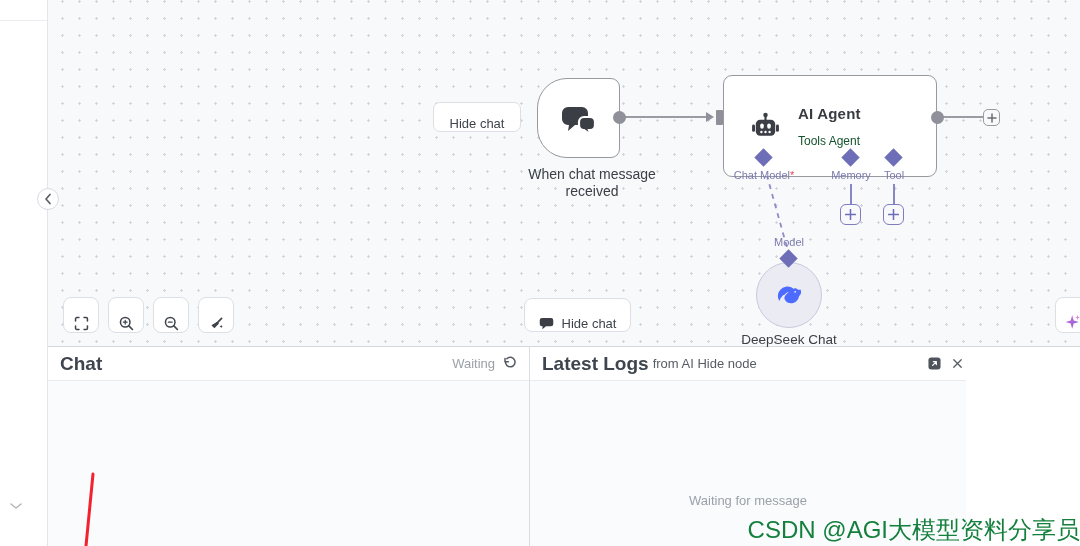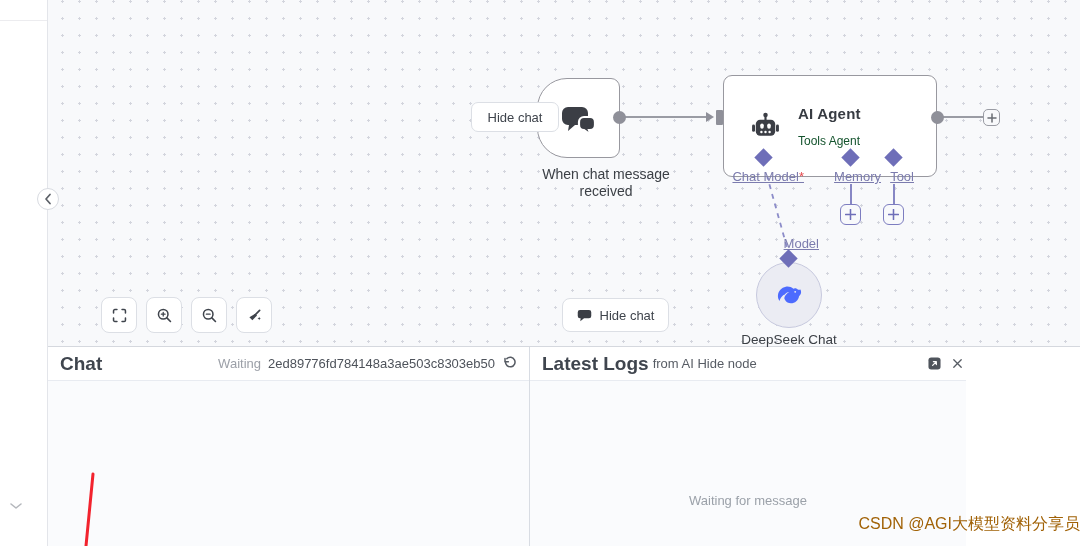--- a/index.html
+++ b/index.html
@@ -24,65 +24,65 @@
   .sidebar-chevron-down { position:absolute; left:8px; top:500px; width:16px; height:12px; color:#b4b7bc; }
 
   
   .node { position:absolute; background:#fff; border:1.6px solid #98989f; z-index:2; cursor:pointer; }
   .trigger-node { left:537px; top:78px; width:83px; height:80px; border-radius:30px 9px 9px 30px; display:flex; align-items:center; justify-content:center; }
   .agent-node { left:723px; top:75px; width:214px; height:102px; border-radius:9px; display:flex; align-items:center; padding-left:24px; }
   .agent-text { margin-left:15px; }
   .agent-title { font-size:15px; font-weight:bold; color:#373b42; letter-spacing:.2px; }
   .agent-subtitle { font-size:12px; color:#14532d; margin-top:12px; }
   .node-label { position:absolute; text-align:center; font-size:14px; font-weight:500; color:#3c4046; line-height:1.18; z-index:2; }
-  .trigger-label { left:532px; top:166px; width:148px; }
+  .trigger-label { left:518px; top:166px; width:148px; }
   .model-node-label { left:719px; top:332px; width:140px; font-size:13.5px; z-index:3; }
 
   
   .edge-h { position:absolute; height:2px; background:#9a9ca4; z-index:1; }
   .out-dot { position:absolute; width:13px; height:13px; border-radius:50%; background:#8f9099; z-index:2; }
   .in-rect { position:absolute; width:7px; height:15px; background:#8f9099; border-radius:1px; z-index:2; }
   .arrow-head { position:absolute; width:0; height:0; border-left:8px solid #8f9099; border-top:5px solid transparent; border-bottom:5px solid transparent; z-index:2; }
   .plus-btn-gray { position:absolute; left:983px; top:109px; width:17px; height:17px; background:#f8f9fb; border:1.6px solid #9a9ca4;
     border-radius:5px; color:#6a6d74; display:flex; align-items:center; justify-content:center; z-index:2; cursor:pointer; }
 
   
   .diamond { position:absolute; width:13px; height:13px; background:#6e6eb8; transform:rotate(45deg); z-index:3; cursor:pointer; }
-  .conn-label { position:absolute; font-size:13px; color:#7b7bae; text-align:right; z-index:2; white-space:nowrap;text-decoration:underline; }
+  .conn-label { position:absolute; font-size:11px; color:#7b7bae; text-align:center; z-index:2; white-space:nowrap; }
   .req { color:#e5484d; }
   .vline { position:absolute; width:1.6px; background:#8787c4; z-index:1; }
   .plus-btn-purple { position:absolute; width:21px; height:21px; background:#f8f9fb; border:1.6px solid #7d7dc0; border-radius:6px;
     color:#6e6eb8; display:flex; align-items:center; justify-content:center; z-index:2; cursor:pointer; }
 
   .model-circle { position:absolute; left:756px; top:262px; width:66px; height:66px; border-radius:50%;
     background:#ebecf3; border:1.6px solid #c7c9de; z-index:2; display:flex; align-items:center; justify-content:center; cursor:pointer; }
 
   
-  .btn { background:#fff; border:1px solid #dcdfe5; border-radius:7px; display:flex; align-items:center; justify-content:center;
-    color:#3f444c; cursor:pointer; position:absolute; z-index:4;margin-left:38px; }
+  .btn { background:#fff; border:1px solid #dcdfe5; border-radius:7px; display:flex; align-items:flex-end; justify-content:center;
+    color:#3f444c; cursor:pointer; position:absolute; z-index:4; }
   .ctl { width:36px; height:36px; top:297px; border-radius:8px; }
   .hide-chat-top { left:433px; top:102px; width:88px; height:30px; font-size:13px; }
   .hide-chat-bottom { left:524px; top:298px; width:107px; height:34px; font-size:13px; gap:8px; border-radius:8px; }
   .assistant-btn { left:1055px; top:297px; width:36px; height:36px; border-radius:8px; }
 
   
   .panel { position:absolute; top:347px; height:199px; z-index:10; background:#fafbfd; }
   .chat-panel { left:48px; width:481px; }
   .logs-panel { left:529px; width:437px; border-left:1.5px solid #d8dce3; }
   .panel-header { height:34px; background:#fff; border-bottom:1px solid #e8ebf1; display:flex; align-items:center; padding:0 12px; }
   .panel-title { font-size:19px; font-weight:bold; color:#3f454e; }
   .session-group { margin-left:auto; display:flex; align-items:center; gap:7px; }
   .session-label { font-size:13px; color:#9ca0a8; }
   .session-id { font-size:13px; color:#4e535b; }
   .icon-btn { background:none; border:none; cursor:pointer; display:flex; align-items:center; justify-content:center; padding:0; }
   .logs-title-rest { font-size:13px; color:#575c64; margin-left:4px; font-weight:normal; }
   .logs-icons { margin-left:auto; display:flex; align-items:center; gap:10px; }
   .empty-state { position:absolute; left:0; right:0; top:146px; text-align:center; font-size:13px; color:#9ba1a9; }
 
-  .watermark { position:absolute; right:0px; top:514px; font-size:16px; color:#a16207; z-index:30; white-space:nowrap; }
+  .watermark { position:absolute; right:0px; top:514px; font-size:24px; color:#15803d; z-index:30; white-space:nowrap; }
 
   .overlay-svg { position:absolute; left:0; top:0; width:1080px; height:546px; pointer-events:none; z-index:40; }
   svg { display:block; }
 </style>
 </head>
 <body>
 
 <div class="stage">
 
   <div class="canvas"></div>
@@ -258,21 +258,20 @@
         <path fill="#e08ad8" d="M17.5 3.5 l.8 2.2 2.2.8 -2.2.8 -.8 2.2 -.8 -2.2 -2.2 -.8 2.2 -.8 z"></path>
       </svg>
     </span>
   </button>
 
   <div class="panel chat-panel">
     <div class="panel-header">
       <span class="panel-title">Chat</span>
       <span class="session-group">
         <span class="session-label">Waiting</span>
-        <span class="session-id">2ed89776fd784148a3ae503c8303eb50</span>
         <button class="icon-btn">
           <span>
             <svg viewBox="0 0 16 16" width="15" height="15">
                 <path d="M3.2 2.6 v3.6 h3.6" fill="none" stroke="#565b63" stroke-width="1.6" stroke-linecap="round" stroke-linejoin="round"></path>
                 <path d="M3.7 6 a5.1 5.1 0 1 0 1.5 -3.2" fill="none" stroke="#565b63" stroke-width="1.6" stroke-linecap="round"></path>
               </svg>
           </span>
         </button>
       </span>
     </div>

